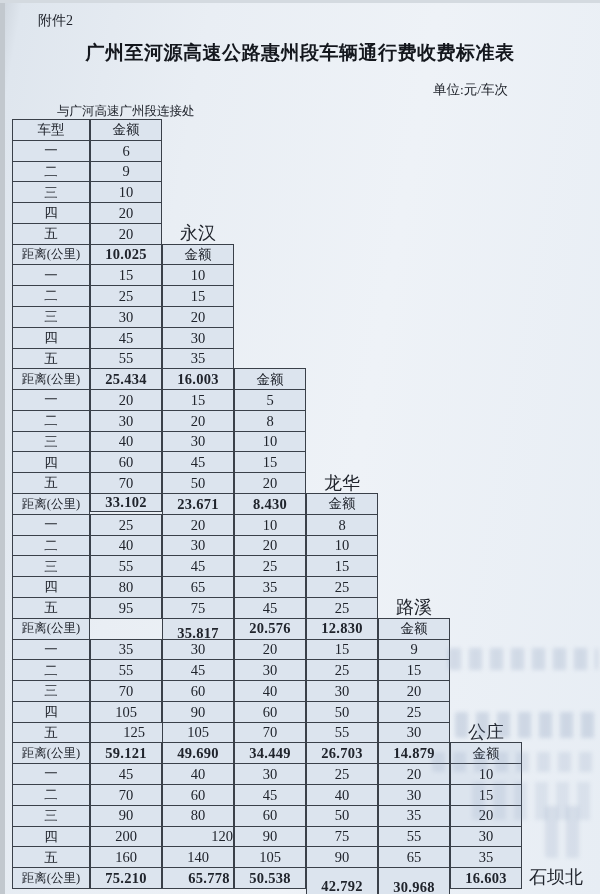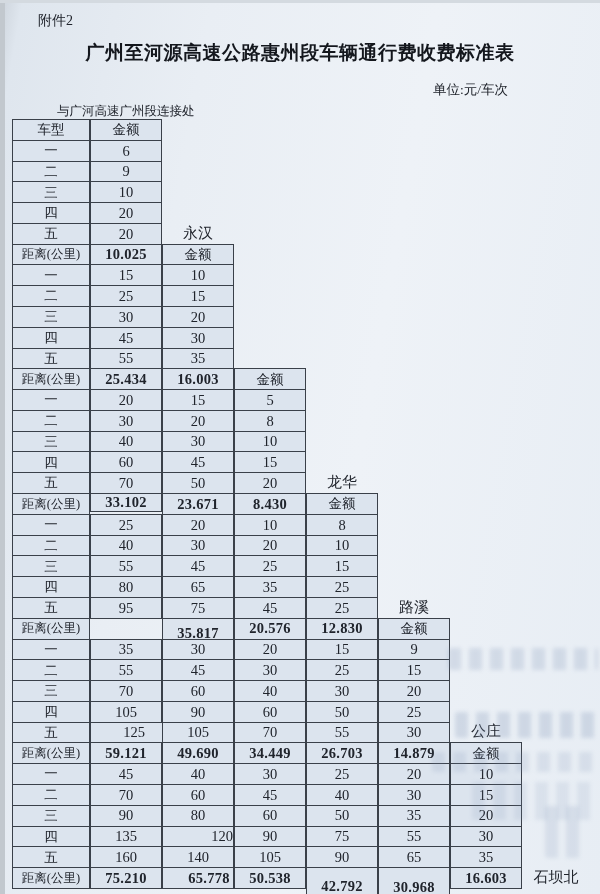--- a/index.html
+++ b/index.html
@@ -25,21 +25,21 @@
     display:flex;align-items:center;justify-content:center;
     font-size:14px;line-height:1;
   }
   .cell.head{font-size:13.5px;}
   .cell.cls{font-size:13.5px;}
   .cell.val{font-size:14.5px;}
   .cell.dist{font-weight:bold;font-size:14.5px;letter-spacing:.3px;}
   .cell.dist-label{font-size:12.5px;}
   .station{
     position:absolute;display:flex;align-items:center;justify-content:center;
-    font-size:15px;background:transparent;border:none;
+    font-size:18px;background:transparent;border:none;
   }
   .ghost{
     position:absolute;pointer-events:none;
     background:repeating-linear-gradient(90deg,rgba(122,143,178,.55) 0 13px,transparent 13px 21px);
     filter:blur(2px);opacity:.4;border-radius:3px;
   }
 </style>
 </head>
 <body>
 
@@ -199,21 +199,21 @@
     <div class="cell val" style="left: 366px; top: 664.96px; width: 72px; height: 21.98px;">30</div>
     <div class="cell val" style="left: 438px; top: 664.96px; width: 72px; height: 21.98px;">15</div>
     <div class="cell cls" style="left: 0px; top: 685.74px; width: 78px; height: 21.98px;">三</div>
     <div class="cell val" style="left: 78px; top: 685.74px; width: 72px; height: 21.98px;">90</div>
     <div class="cell val" style="left: 150px; top: 685.74px; width: 72px; height: 21.98px;">80</div>
     <div class="cell val" style="left: 222px; top: 685.74px; width: 72px; height: 21.98px;">60</div>
     <div class="cell val" style="left: 294px; top: 685.74px; width: 72px; height: 21.98px;">50</div>
     <div class="cell val" style="left: 366px; top: 685.74px; width: 72px; height: 21.98px;">35</div>
     <div class="cell val" style="left: 438px; top: 685.74px; width: 72px; height: 21.98px;">20</div>
     <div class="cell cls" style="left: 0px; top: 706.52px; width: 78px; height: 21.98px;">四</div>
-    <div class="cell val" style="left: 78px; top: 706.52px; width: 72px; height: 21.98px;">135</div>
+    <div class="cell val" style="left: 78px; top: 706.52px; width: 72px; height: 21.98px;">200</div>
     <div class="cell val" style="left: 150px; top: 706.52px; width: 72px; height: 21.98px; padding-left: 48px;">120</div>
     <div class="cell val" style="left: 222px; top: 706.52px; width: 72px; height: 21.98px;">90</div>
     <div class="cell val" style="left: 294px; top: 706.52px; width: 72px; height: 21.98px;">75</div>
     <div class="cell val" style="left: 366px; top: 706.52px; width: 72px; height: 21.98px;">55</div>
     <div class="cell val" style="left: 438px; top: 706.52px; width: 72px; height: 21.98px;">30</div>
     <div class="cell cls" style="left: 0px; top: 727.3px; width: 78px; height: 21.98px;">五</div>
     <div class="cell val" style="left: 78px; top: 727.3px; width: 72px; height: 21.98px;">160</div>
     <div class="cell val" style="left: 150px; top: 727.3px; width: 72px; height: 21.98px;">140</div>
     <div class="cell val" style="left: 222px; top: 727.3px; width: 72px; height: 21.98px;">105</div>
     <div class="cell val" style="left: 294px; top: 727.3px; width: 72px; height: 21.98px;">90</div>

